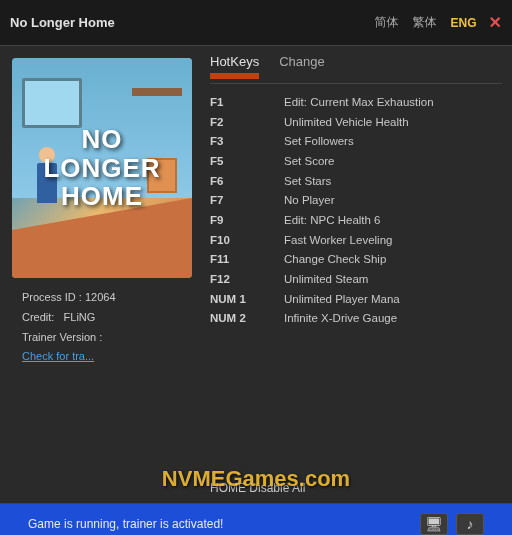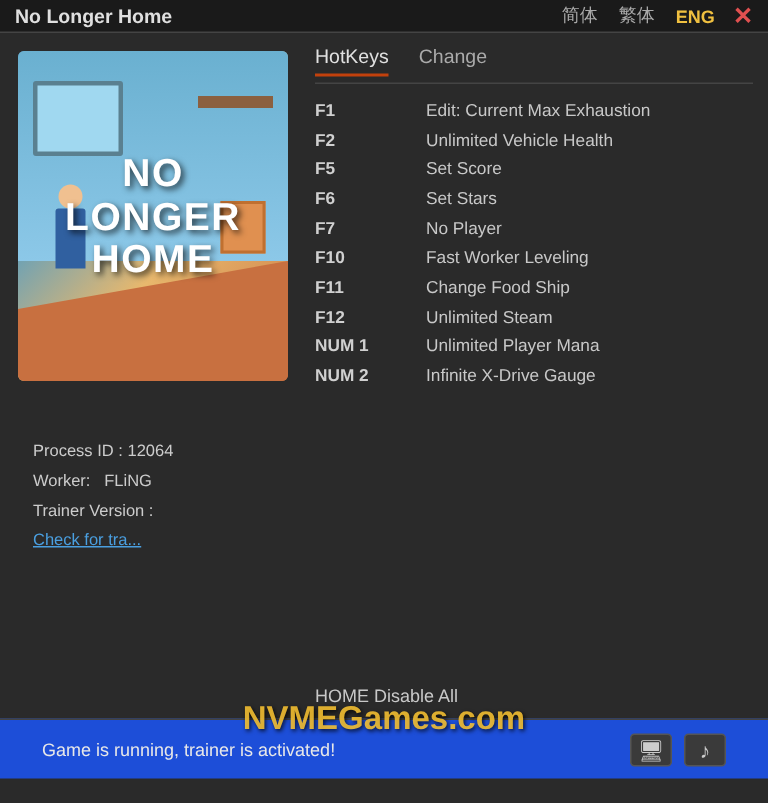--- a/index.html
+++ b/index.html
@@ -10,21 +10,21 @@
       font-family: 'Segoe UI', Arial, sans-serif;
       overflow: hidden;
       position: relative;
     }
 
     
     #title-bar {
       display: flex;
       align-items: center;
       background: #1a1a1a;
-      height: 22px;
+      height: 46px;
       padding: 0 10px;
       border-bottom: 1px solid #444;
     }
     #title-text {
       color: #e0e0e0;
       font-size: 13px;
       font-weight: 600;
       flex: 1;
     }
     #lang-buttons {
@@ -151,21 +151,20 @@
       background: #f0c090;
       border-radius: 50%;
     }
 
     
     #info-section {
       padding: 10px 10px 0 10px;
       color: #ccc;
       font-size: 11px;
       line-height: 1.8;
-      margin-top: 28px;
     }
     #check-link {
       color: #4a9fe0;
       font-size: 11px;
       text-decoration: underline;
       cursor: pointer;
     }
 
     
     #right-panel {
@@ -182,21 +181,21 @@
       padding-bottom: 4px;
     }
     .tab {
       color: #aaa;
       font-size: 13px;
       cursor: pointer;
       padding-bottom: 4px;
     }
     .tab.active {
       color: #e0e0e0;
-      border-bottom: 2px solid #c2410c;
+      border-bottom: 6px solid #c2410c;
     }
     #cheats-list {
       flex: 1;
       overflow-y: auto;
     }
     .cheat-item {
       display: flex;
       align-items: flex-start;
       gap: 6px;
       margin-bottom: 3px;
@@ -299,21 +298,21 @@
         </div>
       </div>
     </div>
 
     <div id="info-section">
       <div>
         <span>Process ID :</span>
         <span>12064</span>
       </div>
       <div>
-        <span>Worker:</span>
+        <span>Credit:</span>
         &nbsp;
         <span>FLiNG</span>
       </div>
       <div>
         <span>Trainer Version :</span>
       </div>
       <div>
         <span id="check-link">Check for tra...</span>
       </div>
     </div>
@@ -328,38 +327,46 @@
     <div id="cheats-list">
     <div class="cheat-item">
           <span class="cheat-key">F1</span>
           <span class="cheat-desc">Edit: Current Max Exhaustion</span>
         </div>
         <div class="cheat-item">
           <span class="cheat-key">F2</span>
           <span class="cheat-desc">Unlimited Vehicle Health</span>
         </div>
         <div class="cheat-item">
+          <span class="cheat-key">F3</span>
+          <span class="cheat-desc">Set Followers</span>
+        </div>
+        <div class="cheat-item">
           <span class="cheat-key">F5</span>
           <span class="cheat-desc">Set Score</span>
         </div>
         <div class="cheat-item">
           <span class="cheat-key">F6</span>
           <span class="cheat-desc">Set Stars</span>
         </div>
         <div class="cheat-item">
           <span class="cheat-key">F7</span>
           <span class="cheat-desc">No Player</span>
         </div>
         <div class="cheat-item">
+          <span class="cheat-key">F9</span>
+          <span class="cheat-desc">Edit: NPC Health 6</span>
+        </div>
+        <div class="cheat-item">
           <span class="cheat-key">F10</span>
           <span class="cheat-desc">Fast Worker Leveling</span>
         </div>
         <div class="cheat-item">
           <span class="cheat-key">F11</span>
-          <span class="cheat-desc">Change Food Ship</span>
+          <span class="cheat-desc">Change Check Ship</span>
         </div>
         <div class="cheat-item">
           <span class="cheat-key">F12</span>
           <span class="cheat-desc">Unlimited Steam</span>
         </div>
         <div class="cheat-item">
           <span class="cheat-key">NUM 1</span>
           <span class="cheat-desc">Unlimited Player Mana</span>
         </div>
         <div class="cheat-item">

